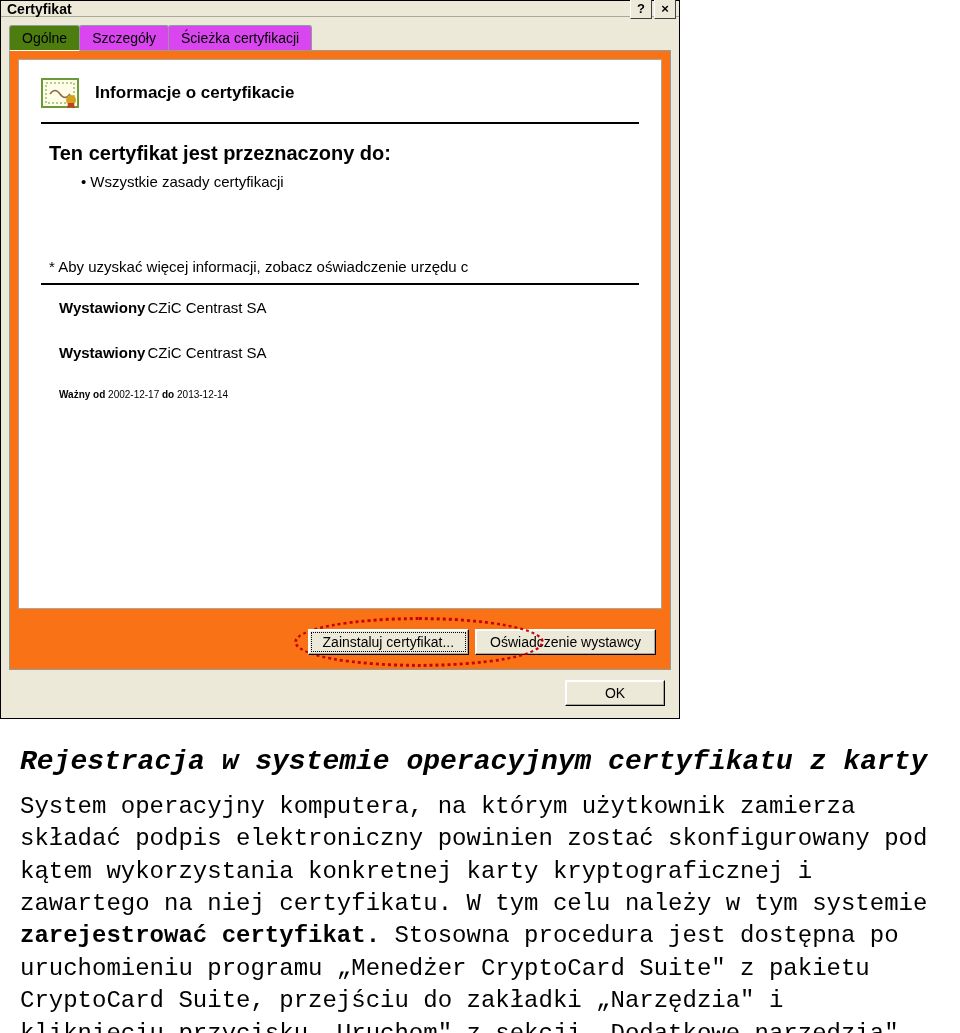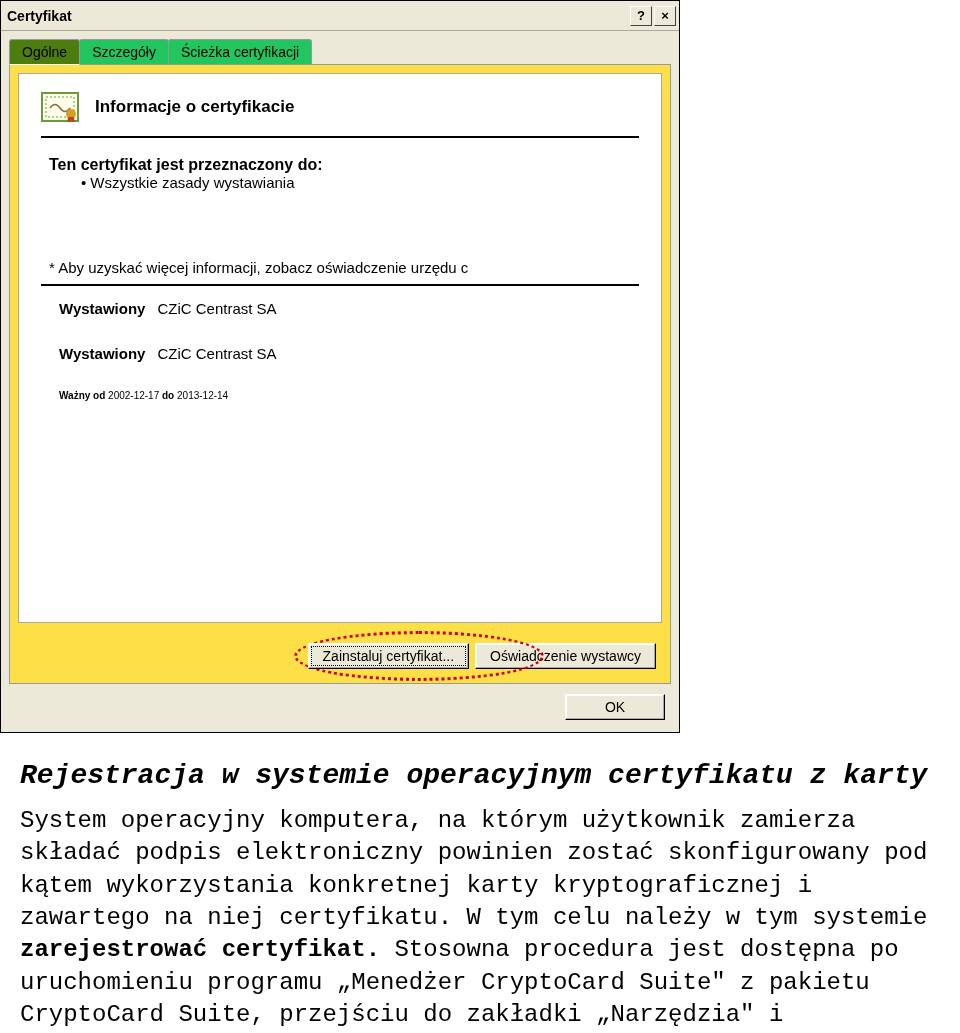--- a/index.html
+++ b/index.html
@@ -13,21 +13,21 @@
       background: #ece9d8;
       border: 1px solid #000;
       margin: 0;
     }
     .titlebar {
       background: #ece9d8;
       border-bottom: 1px solid #aca899;
       display: flex;
       align-items: center;
       padding: 3px 3px 3px 6px;
-      height: 30px;
+      height: 16px;
     }
     .titlebar-title {
       font-weight: bold;
       font-size: 14px;
       color: #000;
       flex: 1;
     }
     .titlebar-buttons {
       display: flex;
       gap: 2px;
@@ -48,38 +48,38 @@
     }
     .dialog-body {
       padding: 8px;
     }
     .tabs {
       display: flex;
       position: relative;
       z-index: 2;
     }
     .tab {
-      background: #22c55e;
+      background: #d946ef;
       border: 1px solid #919b9c;
       border-bottom: none;
       padding: 4px 12px;
       font-size: 14px;
       margin-right: -1px;
       cursor: pointer;
       position: relative;
       border-radius: 3px 3px 0 0;
     }
     .tab.active {
       background: #4d7c0f;
       border-bottom: 1px solid #fcfcfe;
       margin-bottom: -1px;
       z-index: 3;
     }
     .tab-content {
-      background: #fde047;
+      background: #f97316;
       border: 1px solid #919b9c;
       padding: 8px;
       position: relative;
       z-index: 1;
     }
     .inner-panel {
       background: #ffffff;
       border: 1px solid #aca899;
       padding: 18px 22px 28px 22px;
       min-height: 550px;
@@ -102,22 +102,23 @@
     }
     .hr-line {
       border: none;
       border-top: 2px solid #000;
       margin: 0;
     }
     .section {
       padding: 18px 8px 6px 8px;
     }
     .section-title {
-      font-size: 16px;
-      font-weight: bold;
+      font-size: 20px;
+      font-weight: bold;
+      margin-bottom: 8px;
     }
     .bullet-list {
       list-style: none;
       padding-left: 32px;
       font-size: 15px;
     }
     .bullet-list li::before {
       content: "•";
       margin-right: 4px;
     }
@@ -131,21 +132,21 @@
     .field-row {
       padding: 14px 8px 14px 18px;
       font-size: 15px;
       display: flex;
     }
     .field-label {
       font-weight: bold;
       white-space: nowrap;
     }
     .field-value {
-      margin-left: 12px;
+      margin-left: 2px;
     }
     .validity-row {
       padding: 14px 8px 14px 18px;
       font-size: 10px;
     }
     .validity-row b {
       font-weight: bold;
     }
     .button-row {
       display: flex;
@@ -237,21 +238,21 @@
             <circle cx="30" cy="22" r="5" fill="#d4a020"></circle>
             <path d="M27 25 L26 32 L30 29 L34 32 L33 25" fill="#c04020"></path>
           </svg>
           <span class="cert-info-label">Informacje o certyfikacie</span>
         </div>
         <hr class="hr-line">
 
         <div class="section">
           <div class="section-title">Ten certyfikat jest przeznaczony do:</div>
           <ul class="bullet-list">
-            <li>Wszystkie zasady wystawiania</li>
+            <li>Wszystkie zasady certyfikacji</li>
           </ul>
         </div>
 
         <div class="note-text">* Aby uzyskać więcej informacji, zobacz oświadczenie urzędu c</div>
         <hr class="hr-line">
 
         <div class="field-row">
           <span class="field-label">Wystawiony</span>
             <span class="field-value">CZiC Centrast SA</span>
         </div>

